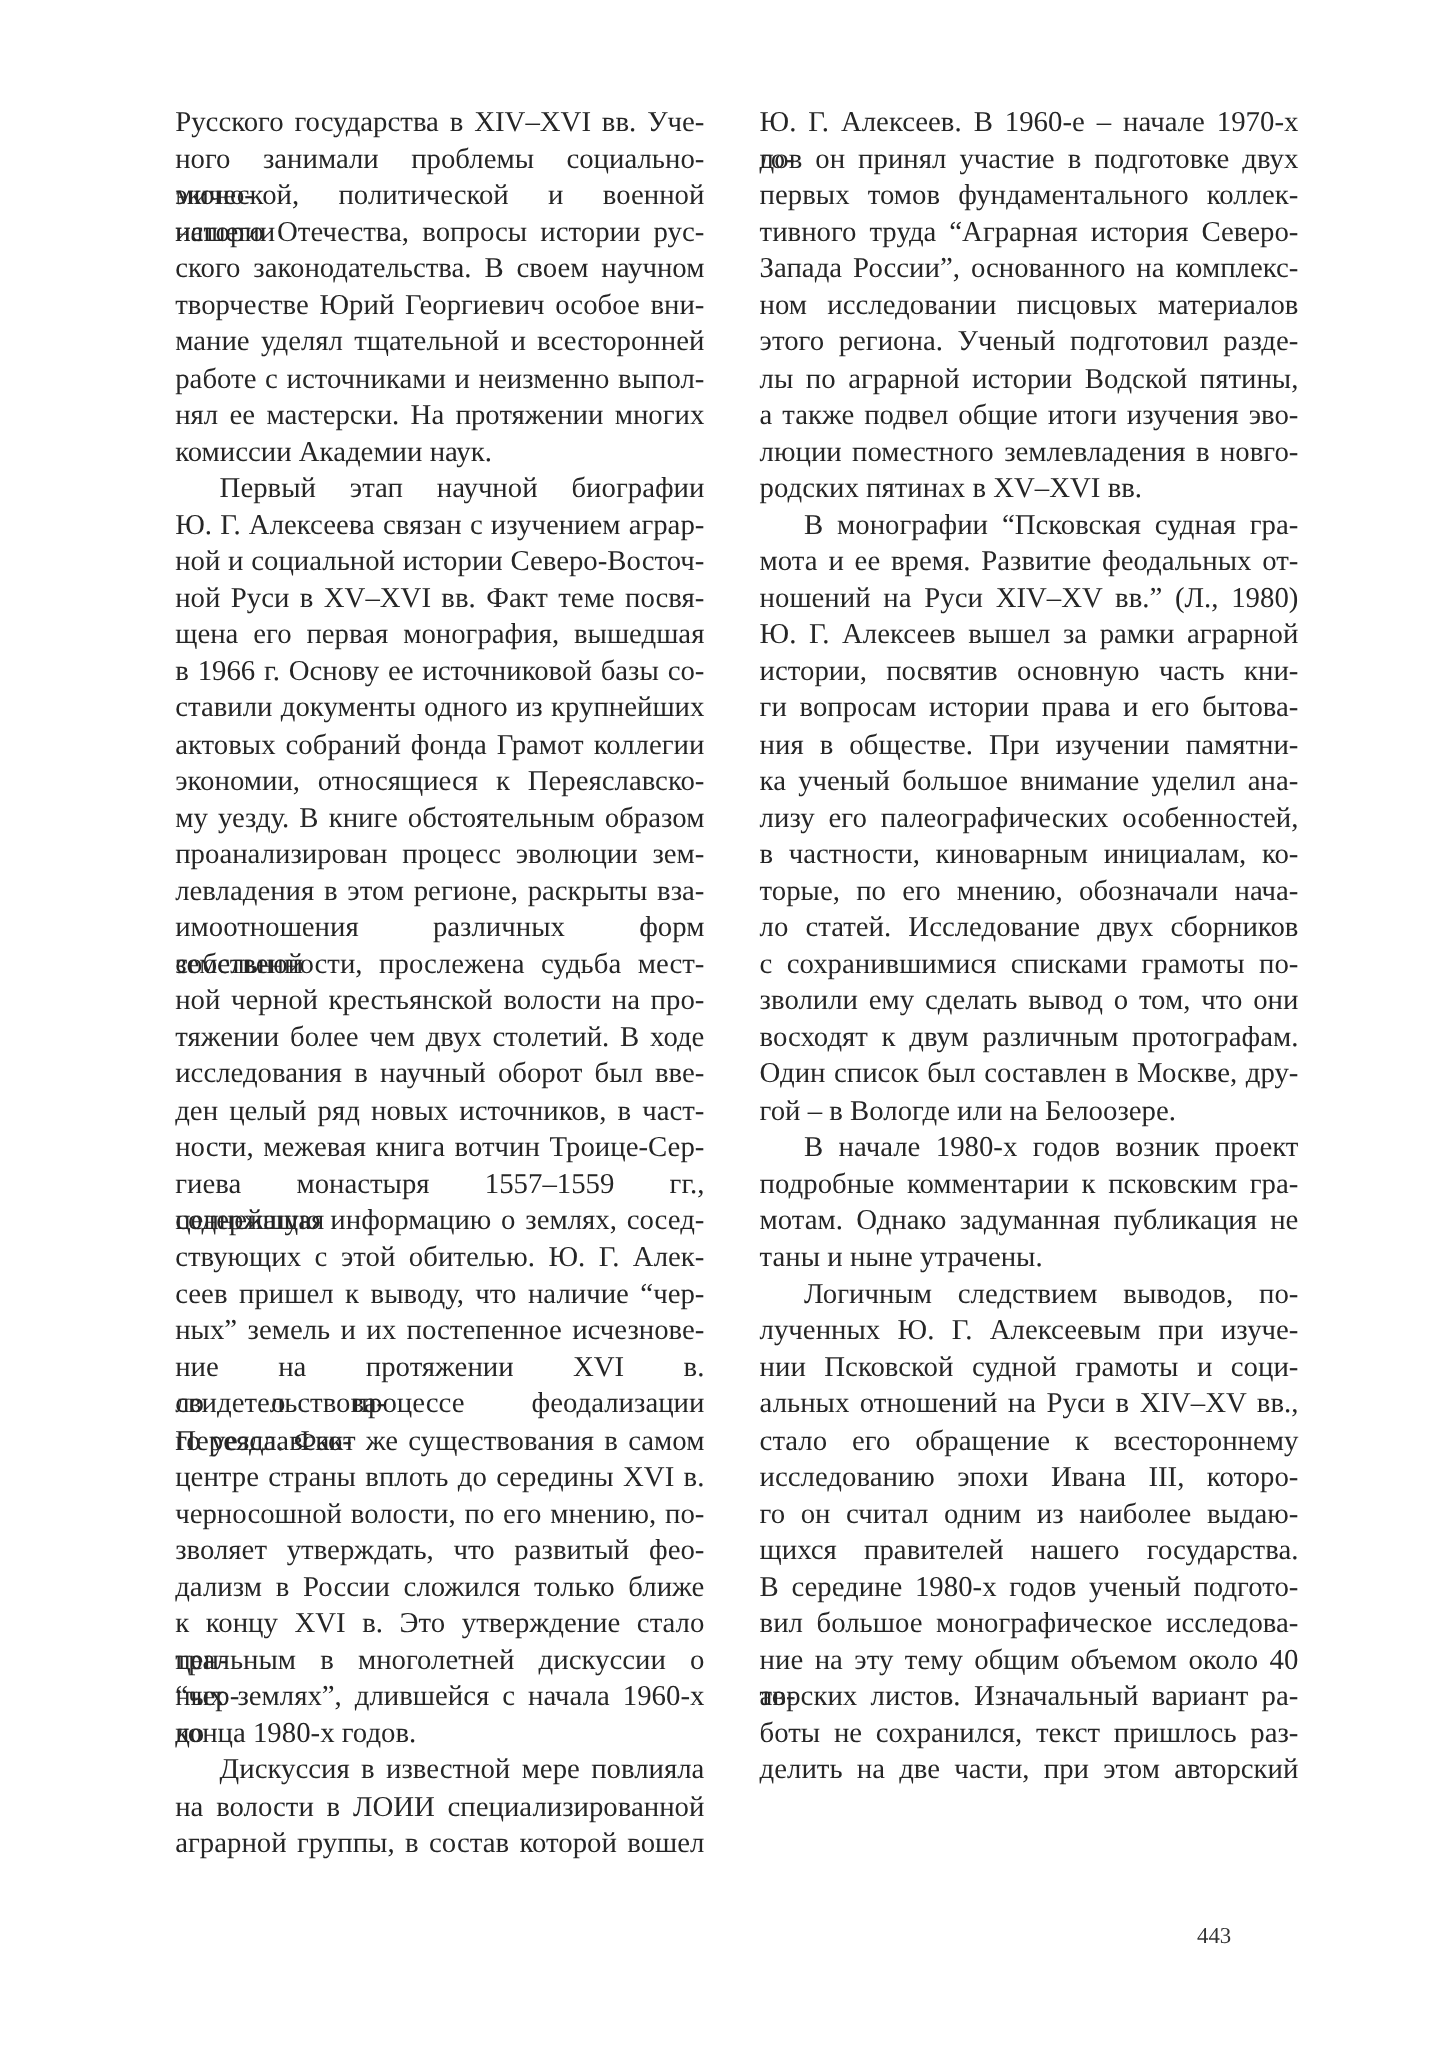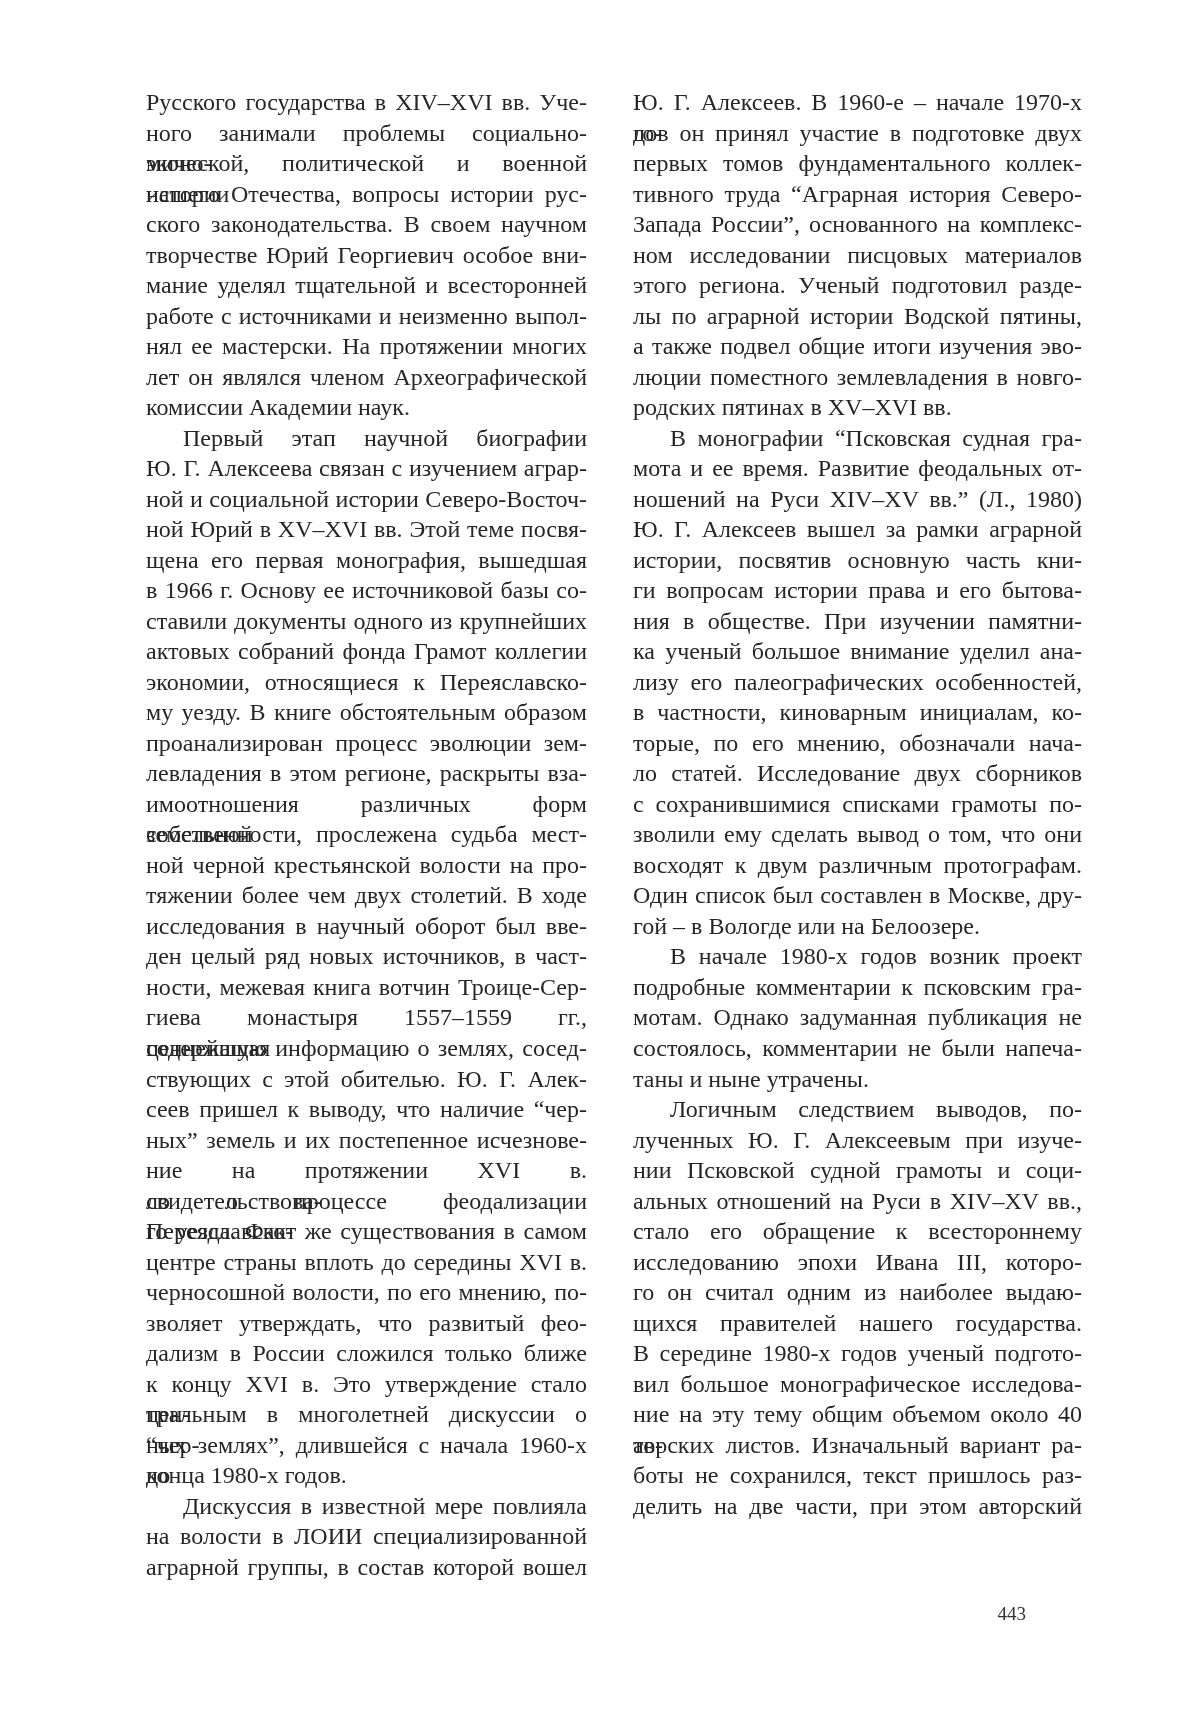--- a/index.html
+++ b/index.html
@@ -60,26 +60,25 @@
   <div class="column col-left">
       <div class="line" style="white-space: normal;">Русского государства в XIV–XVI вв. Уче-</div>
       <div class="line" style="white-space: normal;">ного занимали проблемы социально-эконо-</div>
       <div class="line" style="white-space: normal;">мической, политической и военной истории</div>
       <div class="line" style="white-space: normal;">нашего Отечества, вопросы истории рус-</div>
       <div class="line" style="white-space: normal;">ского законодательства. В своем научном</div>
       <div class="line" style="white-space: normal;">творчестве Юрий Георгиевич особое вни-</div>
       <div class="line" style="white-space: normal;">мание уделял тщательной и всесторонней</div>
       <div class="line" style="white-space: normal;">работе с источниками и неизменно выпол-</div>
       <div class="line" style="white-space: normal;">нял ее мастерски. На протяжении многих</div>
-      <div class="line" style="white-space: normal;">лет он являлся членом Археографической</div>
       <div class="line last">комиссии Академии наук.</div>
       <div class="line indent" style="white-space: normal;">Первый этап научной биографии</div>
       <div class="line" style="white-space: normal;">Ю. Г. Алексеева связан с изучением аграр-</div>
       <div class="line" style="white-space: normal;">ной и социальной истории Северо-Восточ-</div>
-      <div class="line" style="white-space: normal;">ной Юрий в XV–XVI вв. Этой теме посвя-</div>
+      <div class="line" style="white-space: normal;">ной Руси в XV–XVI вв. Факт теме посвя-</div>
       <div class="line" style="white-space: normal;">щена его первая монография, вышедшая</div>
       <div class="line" style="white-space: normal;">в 1966 г. Основу ее источниковой базы со-</div>
       <div class="line" style="white-space: normal;">ставили документы одного из крупнейших</div>
       <div class="line" style="white-space: normal;">актовых собраний фонда Грамот коллегии</div>
       <div class="line" style="white-space: normal;">экономии, относящиеся к Переяславско-</div>
       <div class="line" style="white-space: normal;">му уезду. В книге обстоятельным образом</div>
       <div class="line" style="white-space: normal;">проанализирован процесс эволюции зем-</div>
       <div class="line" style="white-space: normal;">левладения в этом регионе, раскрыты вза-</div>
       <div class="line" style="white-space: normal;">имоотношения различных форм земельной</div>
       <div class="line" style="white-space: normal;">собственности, прослежена судьба мест-</div>
@@ -133,21 +132,20 @@
       <div class="line" style="white-space: normal;">торые, по его мнению, обозначали нача-</div>
       <div class="line" style="white-space: normal;">ло статей. Исследование двух сборников</div>
       <div class="line" style="white-space: normal;">с сохранившимися списками грамоты по-</div>
       <div class="line" style="white-space: normal;">зволили ему сделать вывод о том, что они</div>
       <div class="line" style="white-space: normal;">восходят к двум различным протографам.</div>
       <div class="line" style="white-space: normal;">Один список был составлен в Москве, дру-</div>
       <div class="line last">гой – в Вологде или на Белоозере.</div>
       <div class="line indent" style="white-space: normal;">В начале 1980-х годов возник проект</div>
       <div class="line" style="white-space: normal;">подробные комментарии к псковским гра-</div>
       <div class="line" style="white-space: normal;">мотам. Однако задуманная публикация не</div>
-      <div class="line" style="white-space: normal;">состоялось, комментарии не были напеча-</div>
       <div class="line last">таны и ныне утрачены.</div>
       <div class="line indent" style="white-space: normal;">Логичным следствием выводов, по-</div>
       <div class="line" style="white-space: normal;">лученных Ю. Г. Алексеевым при изуче-</div>
       <div class="line" style="white-space: normal;">нии Псковской судной грамоты и соци-</div>
       <div class="line" style="white-space: normal;">альных отношений на Руси в XIV–XV вв.,</div>
       <div class="line" style="white-space: normal;">стало его обращение к всестороннему</div>
       <div class="line" style="white-space: normal;">исследованию эпохи Ивана III, которо-</div>
       <div class="line" style="white-space: normal;">го он считал одним из наиболее выдаю-</div>
       <div class="line" style="white-space: normal;">щихся правителей нашего государства.</div>
       <div class="line" style="white-space: normal;">В середине 1980-х годов ученый подгото-</div>

